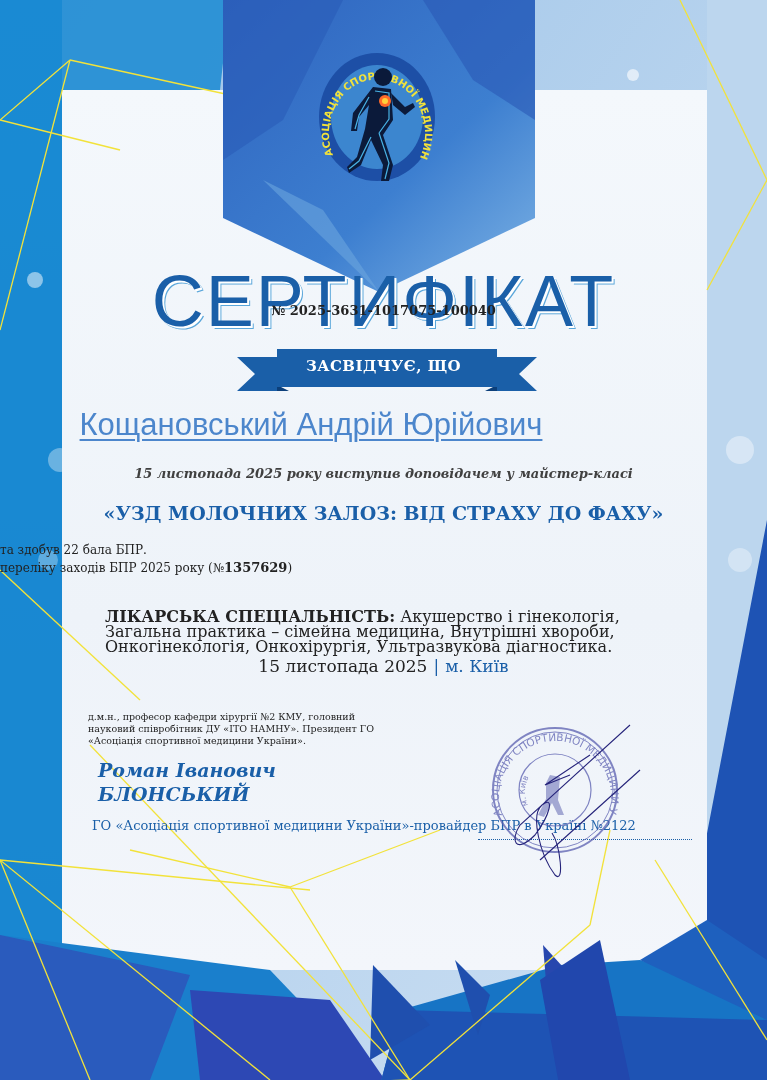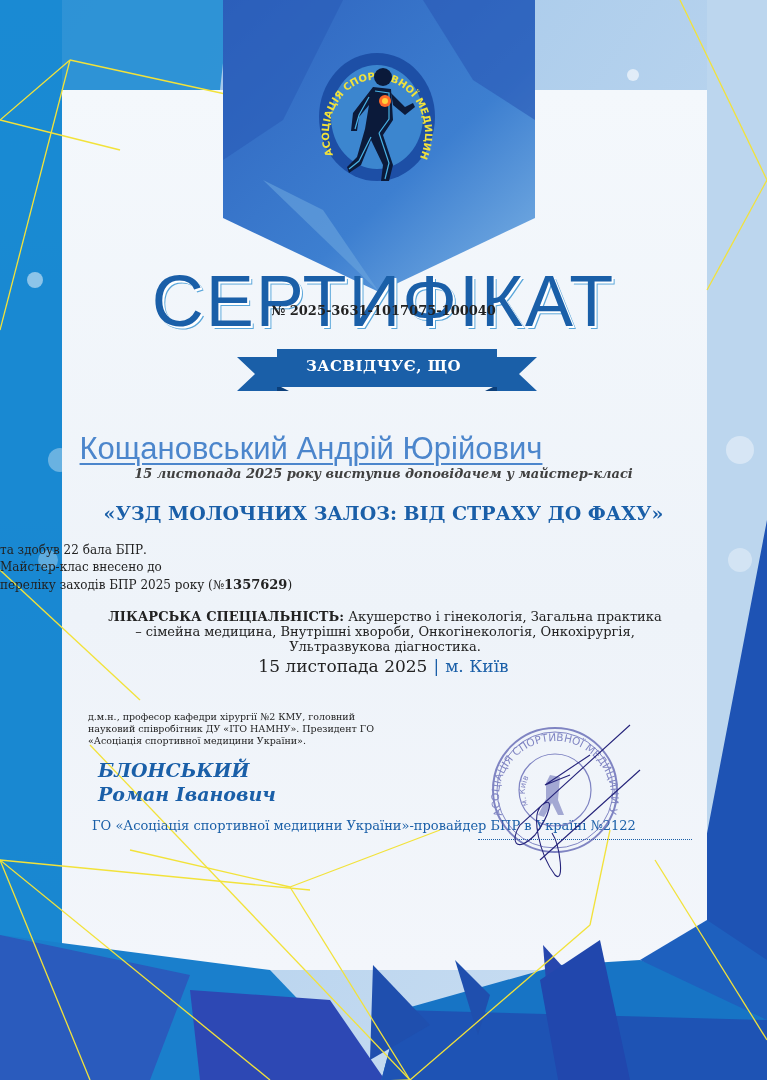--- a/index.html
+++ b/index.html
@@ -5,26 +5,26 @@
   html, body { margin:0; padding:0; }
   body { width:767px; height:1080px; position:relative; overflow:hidden; background:#5aa0d6; font-family:"DejaVu Serif", serif; }
   .bg { position:absolute; inset:0; }
   .paper { position:absolute; left:62px; top:90px; width:645px; height:880px; background:linear-gradient(180deg,#f4f8fc 0%,#eef3f9 60%,#f3f6fb 100%); }
   .logo-banner { position:absolute; left:223px; top:0; width:312px; height:292px; }
   .logo { position:absolute; left:313px; top:45px; width:128px; height:155px; }
   .title { position:absolute; left:0; width:767px; top:208px; text-align:center; font-family:Liberation Sans, sans-serif; font-size:72px; line-height:90px; color:#1a5fa8; letter-spacing:2px; text-shadow:2px 2px 0 #ffffff, 3px 3px 0 #5aa6da; font-weight:normal; }
   .certnum { position:absolute; left:0; width:767px; top:303px; text-align:center; font-size:13px; font-weight:bold; color:#222; }
   .ribbon { position:absolute; left:237px; top:345px; width:300px; height:50px; }
   .ribbon-text { position:absolute; left:0; width:767px; top:357px; text-align:center; color:#fff; font-size:15px; font-weight:bold; letter-spacing:0.5px; }
-  .name { position:absolute; left:0; width:622px; top:431px; text-align:center; font-family:"Liberation Sans", sans-serif; font-size:31px; color:#4c86cc; text-decoration:underline; text-decoration-thickness:2px; text-underline-offset:4px; }
+  .name { position:absolute; left:0; width:622px; top:407px; text-align:center; font-family:"Liberation Sans", sans-serif; font-size:31px; color:#4c86cc; text-decoration:underline; text-decoration-thickness:2px; text-underline-offset:4px; }
   .event-line { position:absolute; left:0; width:767px; top:466px; text-align:center; font-size:13px; font-style:italic; font-weight:bold; color:#404040; }
   .event-title { position:absolute; left:0; width:767px; top:502px; text-align:center; font-size:19px; font-weight:bold; color:#1a5fa8; }
   .points { position:absolute; left:0; width:767px; top:542px; text-align:left; font-size:12px; line-height:17px; color:#222; }
   .points b { font-size:13px; }
-  .spec { position:absolute; left:105px; width:560px; top:609px; text-align:center; font-size:13px; line-height:15px; color:#222; }
+  .spec { position:absolute; left:105px; width:560px; top:609px; text-align:left; font-size:16px; line-height:15px; color:#222; }
   .spec b { font-weight:bold; }
   .date-place { position:absolute; left:0; width:767px; top:656px; text-align:center; font-size:17px; color:#222; }
   .date-place .sep { color:#1a5fa8; margin:0 6px; }
   .date-place .city { color:#1a5fa8; }
   .bio { position:absolute; left:88px; top:711px; width:300px; font-size:9.5px; line-height:12px; color:#222; }
   .signer { position:absolute; left:98px; top:758px; font-size:19px; font-weight:bold; font-style:italic; color:#1a5fa8; line-height:24px; }
   .provider { position:absolute; left:92px; top:818px; font-size:13px; color:#1a5fa8; white-space:nowrap; }
   .dots { position:absolute; left:478px; top:839px; width:214px; border-top:1.5px dotted #1a5fa8; }
   .stamp { position:absolute; left:480px; top:715px; width:170px; height:175px; }
   [data-bind]:empty { }
@@ -142,32 +142,31 @@
 </svg>
 <div class="ribbon-text" data-bind="certificate.ribbon">ЗАСВІДЧУЄ, ЩО</div>
 
 <div class="name" data-bind="certificate.recipient">Кощановський Андрій Юрійович</div>
 
 <div class="event-line" data-bind="certificate.event_line">15 листопада  2025 року виступив доповідачем у майстер-класі</div>
 <div class="event-title" data-bind="certificate.event_title">«УЗД МОЛОЧНИХ ЗАЛОЗ: ВІД СТРАХУ ДО ФАХУ»</div>
 
 <div class="points">
   <div data-bind="certificate.points_line1">та здобув 22 бала БПР.</div>
-  <div data-bind="certificate.points_line2">Майстер-клас внесено до</div>
   <div><span data-bind="certificate.points_line3_prefix">переліку заходів БПР 2025 року (№</span><b data-bind="certificate.points_line3_number">1357629</b><span data-bind="certificate.points_line3_suffix">)</span></div>
 </div>
 
 <div class="spec"><b data-bind="certificate.specialty_label">ЛІКАРСЬКА  СПЕЦІАЛЬНІСТЬ:</b><span data-bind="certificate.specialty_text"> Акушерство і гінекологія, Загальна практика – сімейна медицина, Внутрішні хвороби, Онкогінекологія, Онкохірургія, Ультразвукова діагностика.</span></div>
 
 <div class="date-place"><span data-bind="certificate.date">15 листопада 2025</span><span class="sep" data-bind="certificate.separator">|</span><span class="city" data-bind="certificate.city">м. Київ</span></div>
 
 <div class="bio" data-bind="signatory.bio">д.м.н., професор кафедри хірургії №2 КМУ, головний науковий співробітник ДУ «ІТО НАМНУ». Президент ГО «Асоціація спортивної медицини України».</div>
 <div class="signer">
+  <div data-bind="signatory.given_names">Роман Іванович</div>
   <div data-bind="signatory.surname">БЛОНСЬКИЙ</div>
-  <div data-bind="signatory.given_names">Роман Іванович</div>
 </div>
 
 <div class="provider" data-bind="signatory.provider">ГО «Асоціація спортивної медицини України»-провайдер БПР в Україні №2122</div>
 <div class="dots"></div>
 
 <svg class="stamp" width="170" height="175" viewBox="0 0 170 175">
   <g opacity="0.75">
     <circle cx="75" cy="75" r="62" fill="none" stroke="#5a5fb0" stroke-width="2"></circle>
     <circle cx="75" cy="75" r="58" fill="none" stroke="#5a5fb0" stroke-width="1"></circle>
     <circle cx="75" cy="75" r="36" fill="none" stroke="#5a5fb0" stroke-width="1.2"></circle>

